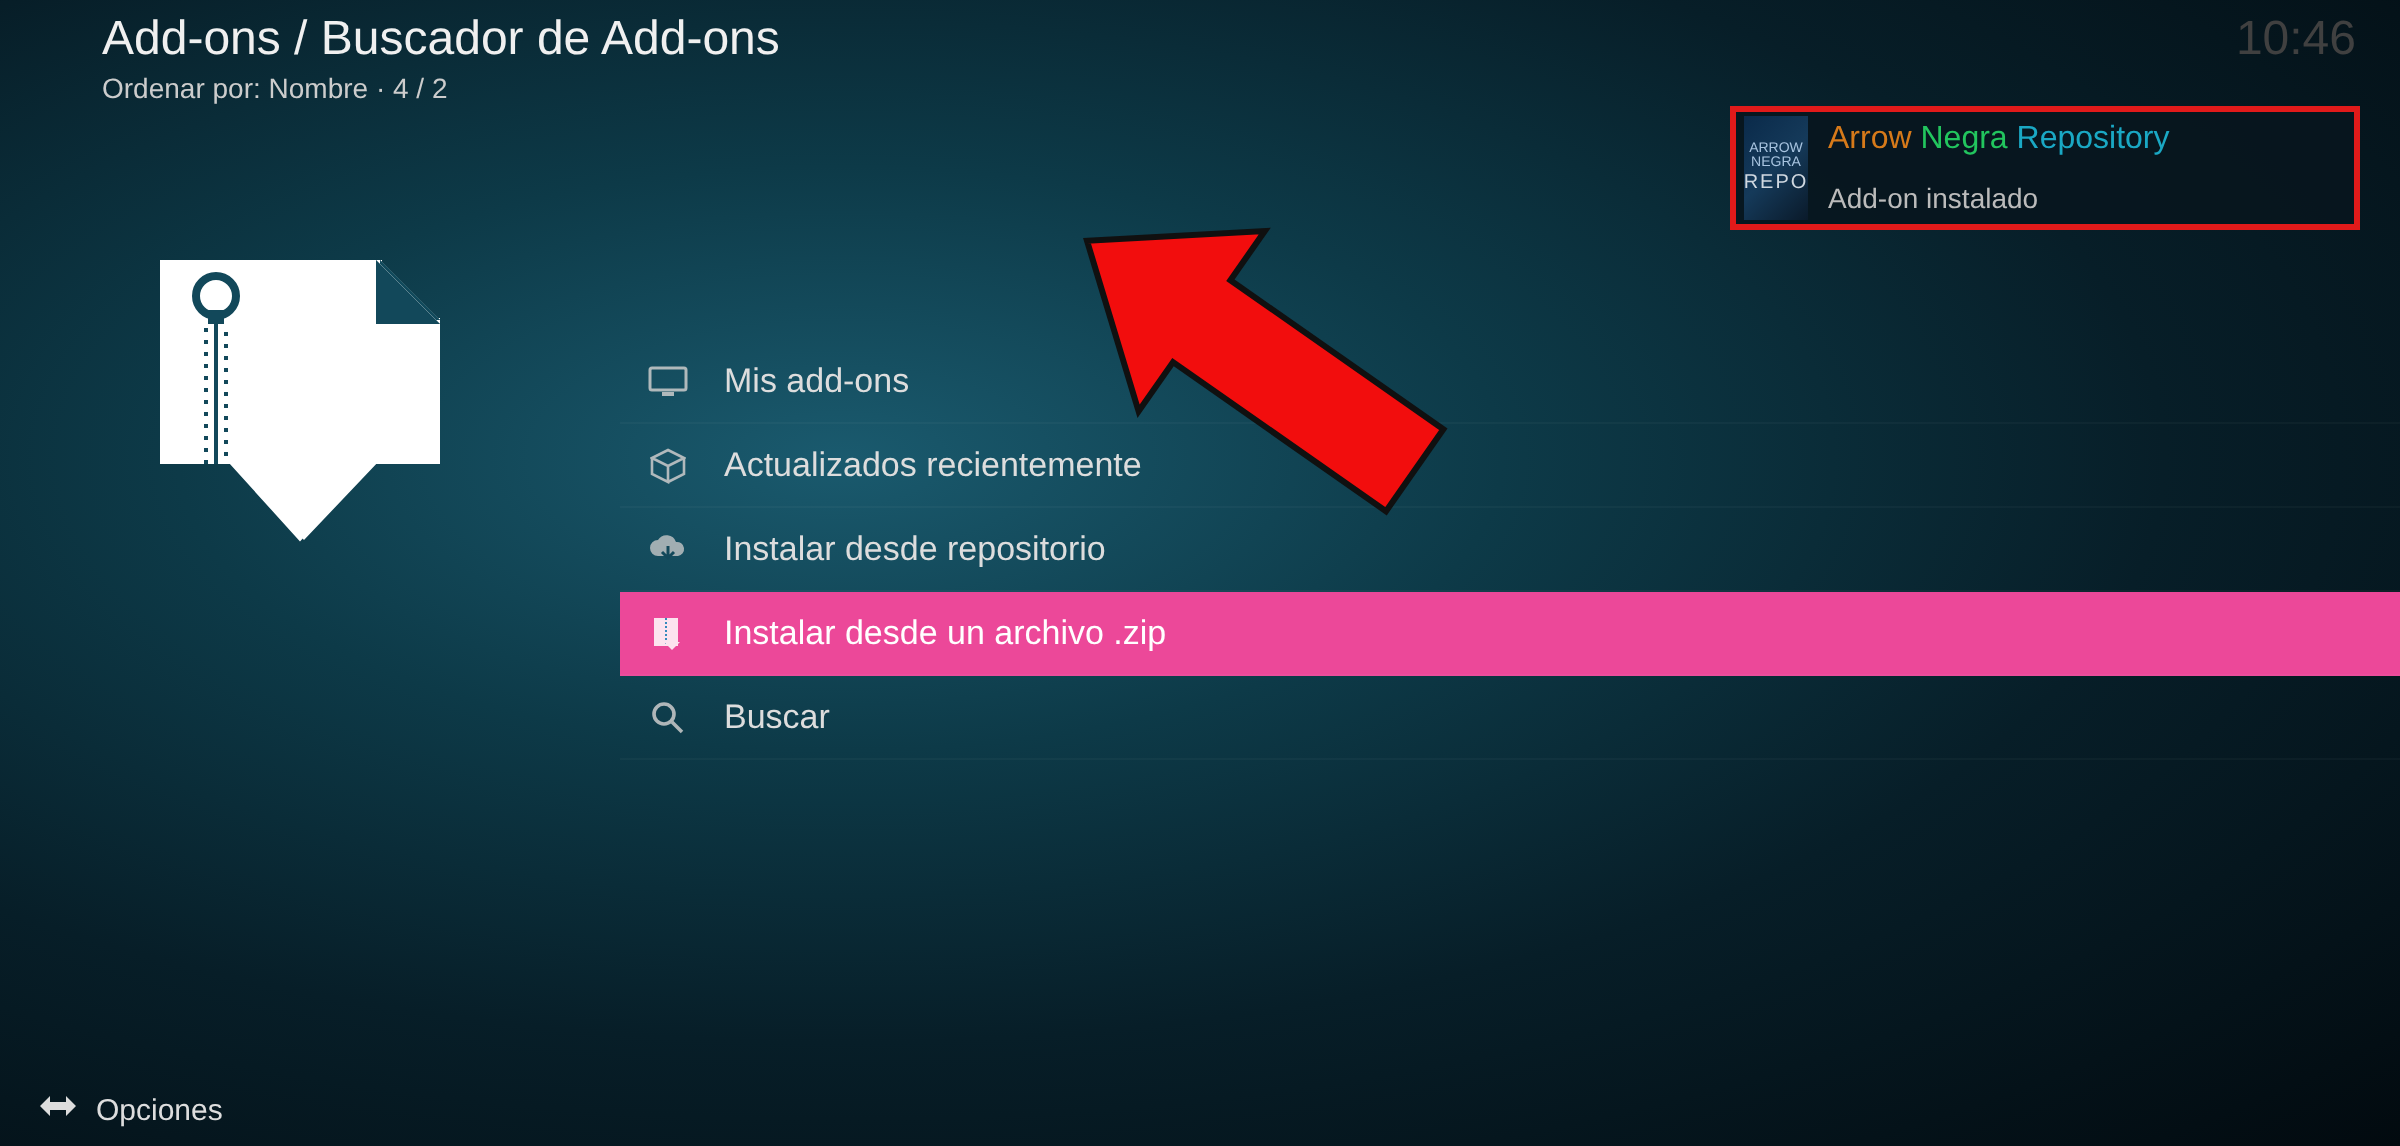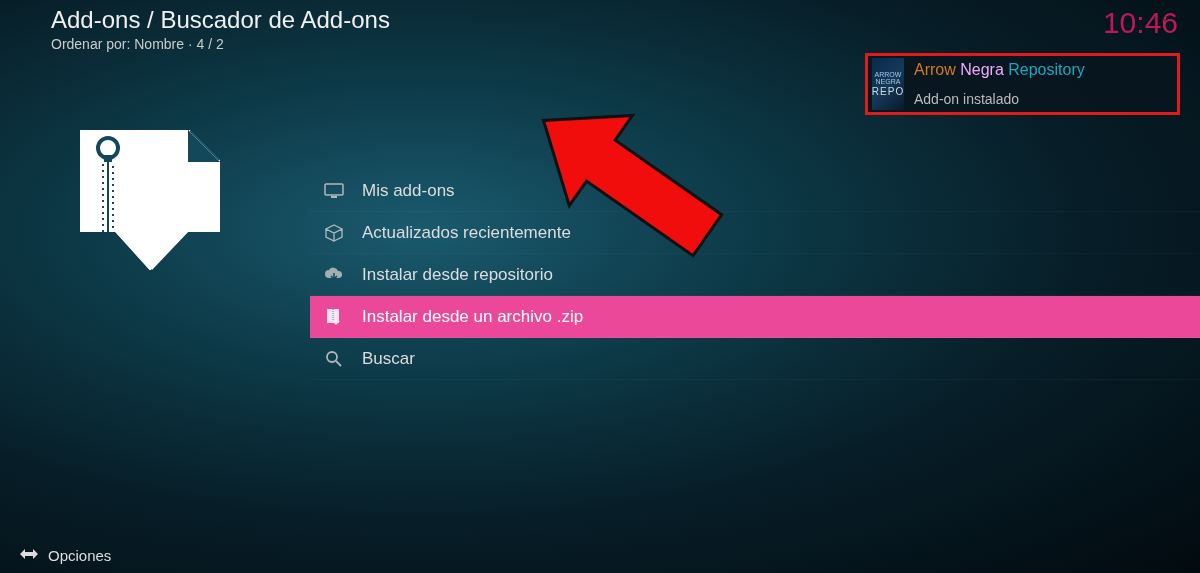--- a/index.html
+++ b/index.html
@@ -26,23 +26,23 @@
     }
     .sort-line {
       font-size: 14px;
       color: #ccc;
       margin-top: 2px;
     }
     .clock {
       position: absolute;
       top: 6px;
       right: 22px;
-      font-size: 30px;
+      font-size: 24px;
       font-weight: 300;
-      color: #be185d;
+      color: #404040;
     }
     .notification {
       position: absolute;
       top: 53px;
       right: 20px;
       width: 315px;
       height: 62px;
       background: rgba(8, 22, 30, 0.92);
       border: 3px solid #e11a1a;
       display: flex;
@@ -63,21 +63,21 @@
       text-align: center;
       line-height: 1;
     }
     .notif-thumb .repo-txt { font-size: 10px; margin-top: 2px; color: #d0d8e0; letter-spacing: 1px;}
     .notif-text { padding-left: 10px; }
     .notif-title {
       font-size: 16px;
       font-weight: 400;
     }
     .notif-title .w1 { color: #d67a1a; }
-    .notif-title .w2 { color: #f0abfc; margin-top: 26px; }
+    .notif-title .w2 { color: #22c55e; margin-top: 26px; }
     .notif-title .w3 { color: #1aa8c4; }
     .notif-sub {
       font-size: 14px;
       color: #bbb;
       margin-top: 12px;
     }
     .side-icon {
       position: absolute;
       top: 120px;
       left: 70px;

